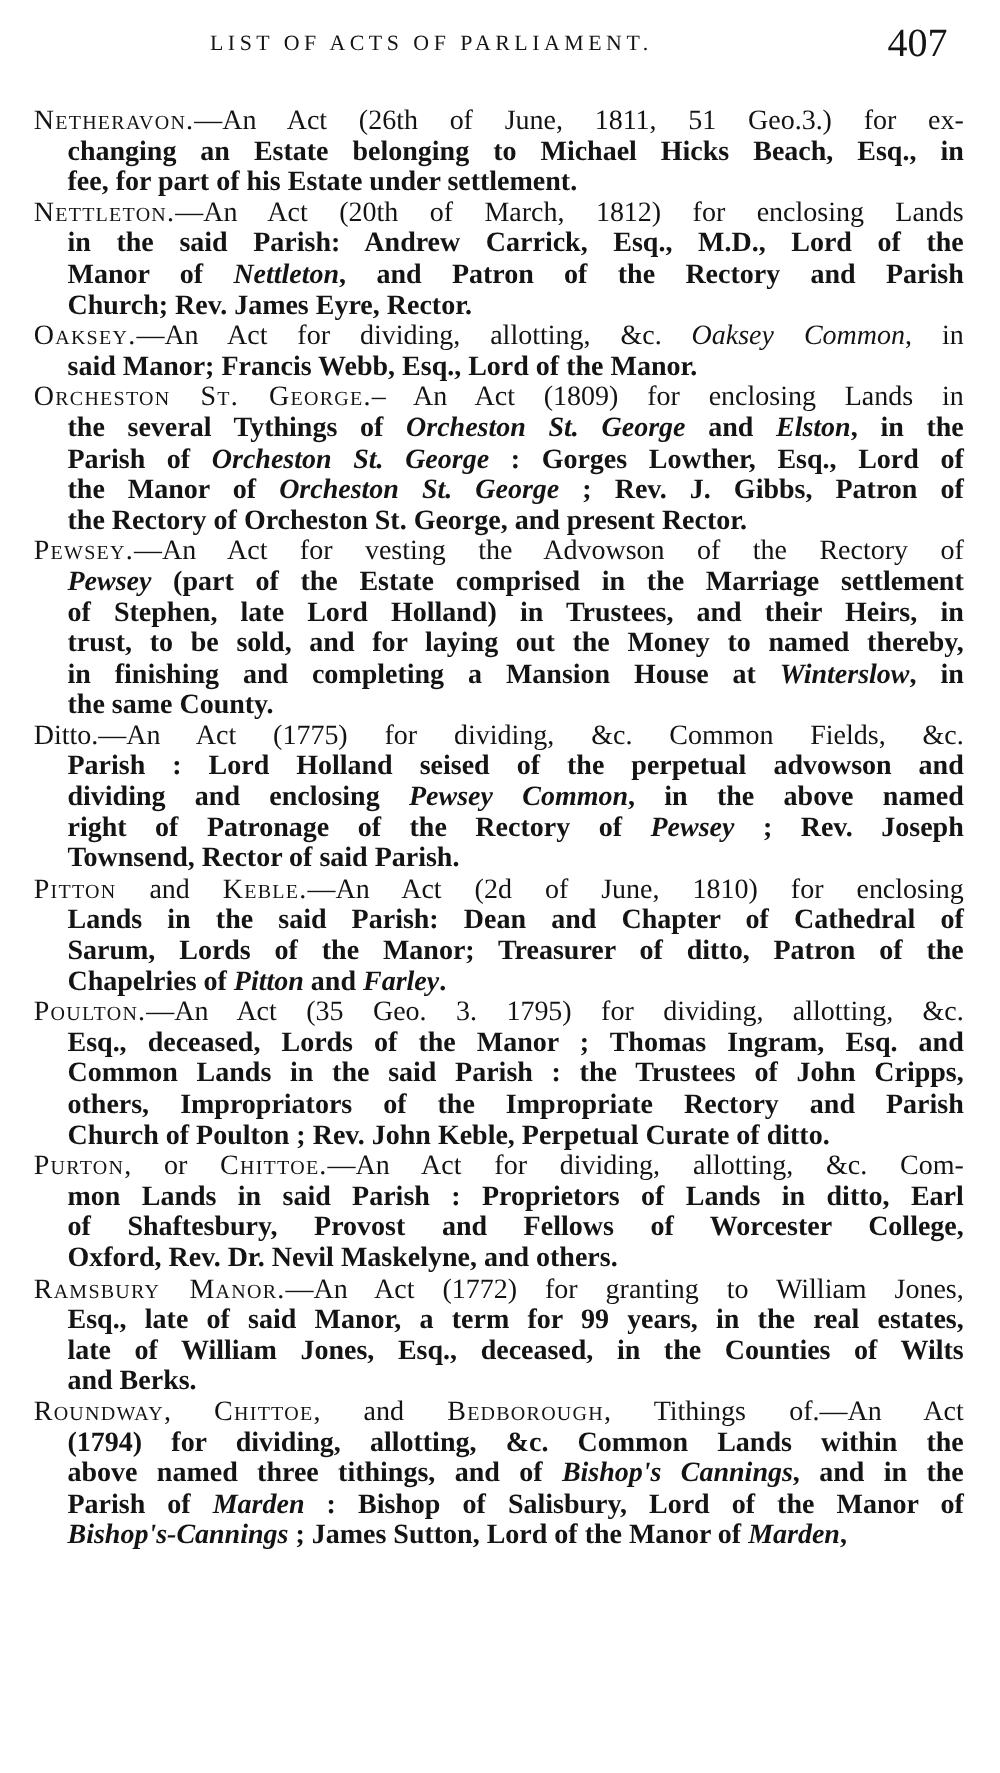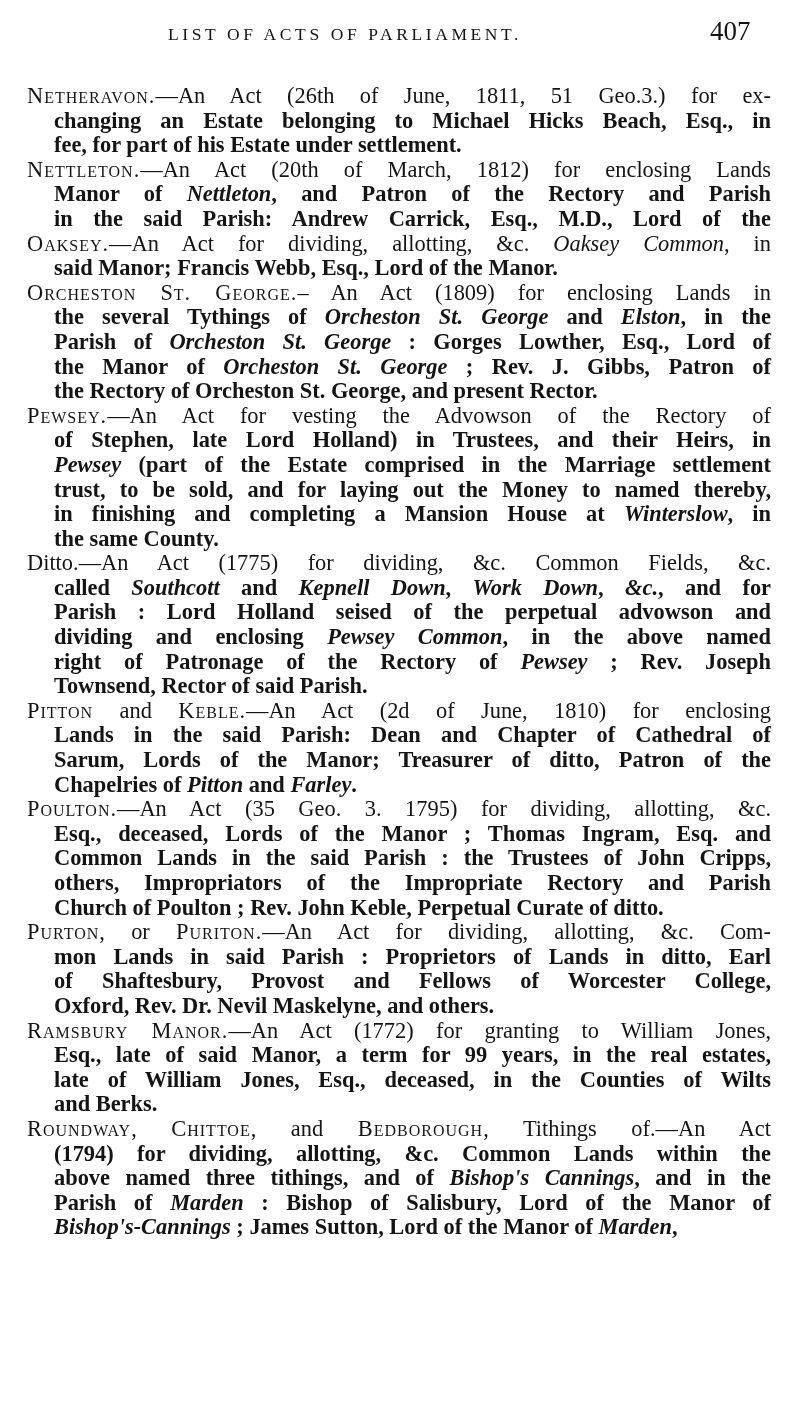--- a/index.html
+++ b/index.html
@@ -1,21 +1,21 @@
 <!DOCTYPE html>
 <html><head>
 <meta charset="utf-8">
 <style>
   html, body { margin: 0; padding: 0; background: #ffffff; }
   body { width: 800px; height: 1418px; position: relative; overflow: hidden;
          font-family: "Liberation Serif", "DejaVu Serif", serif; color: #141414; }
   .running-head { position: absolute; top: 14px; left: 0; width: 684px; height: 40px; }
   .running-title { position: absolute; left: 168px; top: 10px; font-size: 17.5px;
                    letter-spacing: 3.6px; }
-  .page-number { position: absolute; left: 710px; top: 2px; font-size: 27px; }
+  .page-number { position: absolute; left: 710px; top: 2px; font-size: 32px; }
   .body { position: absolute; top: 84px; left: 27px; width: 744px; }
   .line { height: 24.6px; line-height: 24.6px; font-size: 22.4px; white-space: nowrap;
           text-align: justify; text-align-last: justify; }
   .line.first { padding-left: 0; }
   .line.cont { padding-left: 27px; font-weight: bold; }
   .line.last { text-align-last: left; }
   .sc { font-variant: small-caps; letter-spacing: 1px; }
   .it { font-style: italic; }
   .entry { margin: 0; }
 </style>
@@ -28,65 +28,65 @@
 </div>
 
 <div class="body" id="body">
     <div class="entry">
       <div class="line first"><span class="sc">Netheravon.</span>—An Act (26th of June, 1811, 51 Geo.3.) for ex-</div>
       <div class="line cont">changing an Estate belonging to Michael Hicks Beach, Esq., in</div>
       <div class="line cont last">fee, for part of his Estate under settlement.</div>
     </div>
     <div class="entry">
       <div class="line first"><span class="sc">Nettleton.</span>—An Act (20th of March, 1812) for enclosing Lands</div>
+      <div class="line cont">in the said Parish: Andrew Carrick, Esq., M.D., Lord of the</div>
       <div class="line cont">Manor of <span class="it">Nettleton</span>, and Patron of the Rectory and Parish</div>
-      <div class="line cont">in the said Parish: Andrew Carrick, Esq., M.D., Lord of the</div>
+      <div class="line cont last">Church; Rev. James Eyre, Rector.</div>
     </div>
     <div class="entry">
       <div class="line first"><span class="sc">Oaksey.</span>—An Act for dividing, allotting, &amp;c. <span class="it">Oaksey Common</span>, in</div>
       <div class="line cont last">said Manor; Francis Webb, Esq., Lord of the Manor.</div>
     </div>
     <div class="entry">
       <div class="line first"><span class="sc">Orcheston St. George.</span>– An Act (1809) for enclosing Lands in</div>
       <div class="line cont">the several Tythings of <span class="it">Orcheston St. George</span> and <span class="it">Elston</span>, in the</div>
       <div class="line cont">Parish of <span class="it">Orcheston St. George</span> : Gorges Lowther, Esq., Lord of</div>
       <div class="line cont">the Manor of <span class="it">Orcheston St. George</span> ; Rev. J. Gibbs, Patron of</div>
       <div class="line cont last">the Rectory of Orcheston St. George, and present Rector.</div>
     </div>
     <div class="entry">
       <div class="line first"><span class="sc">Pewsey.</span>—An Act for vesting the Advowson of the Rectory of</div>
+      <div class="line cont"><span class="it">Pewsey</span> (part of the Estate comprised in the Marriage settlement</div>
       <div class="line cont">of Stephen, late Lord Holland) in Trustees, and their Heirs, in</div>
-      <div class="line cont"><span class="it">Pewsey</span> (part of the Estate comprised in the Marriage settlement</div>
       <div class="line cont">trust, to be sold, and for laying out the Money to named thereby,</div>
       <div class="line cont">in finishing and completing a Mansion House at <span class="it">Winterslow</span>, in</div>
       <div class="line cont last">the same County.</div>
     </div>
     <div class="entry">
       <div class="line first"><span>Ditto.</span>—An Act (1775) for dividing, &amp;c. Common Fields, &amp;c.</div>
-      <div class="line cont">called <span class="it">Southcott</span> and <span class="it">Kepnell Down</span>, <span class="it">Work Down</span>, <span class="it">&amp;c.</span>, and for</div>
       <div class="line cont">Parish : Lord Holland seised of the perpetual advowson and</div>
       <div class="line cont">dividing and enclosing <span class="it">Pewsey Common</span>, in the above named</div>
       <div class="line cont">right of Patronage of the Rectory of <span class="it">Pewsey</span> ; Rev. Joseph</div>
       <div class="line cont last">Townsend, Rector of said Parish.</div>
     </div>
     <div class="entry">
       <div class="line first"><span class="sc">Pitton</span> and <span class="sc">Keble.</span>—An Act (2d of June, 1810) for enclosing</div>
       <div class="line cont">Lands in the said Parish: Dean and Chapter of Cathedral of</div>
       <div class="line cont">Sarum, Lords of the Manor; Treasurer of ditto, Patron of the</div>
       <div class="line cont last">Chapelries of <span class="it">Pitton</span> and <span class="it">Farley</span>.</div>
     </div>
     <div class="entry">
       <div class="line first"><span class="sc">Poulton.</span>—An Act (35 Geo. 3. 1795) for dividing, allotting, &amp;c.</div>
       <div class="line cont">Esq., deceased, Lords of the Manor ; Thomas Ingram, Esq. and</div>
       <div class="line cont">Common Lands in the said Parish : the Trustees of John Cripps,</div>
       <div class="line cont">others, Impropriators of the Impropriate Rectory and Parish</div>
       <div class="line cont last">Church of Poulton ; Rev. John Keble, Perpetual Curate of ditto.</div>
     </div>
     <div class="entry">
-      <div class="line first"><span class="sc">Purton</span>, or <span class="sc">Puriton.</span>—An Act for dividing, allotting, &amp;c. Com-</div>
+      <div class="line first"><span class="sc">Purton</span>, or <span class="sc">Chittoe.</span>—An Act for dividing, allotting, &amp;c. Com-</div>
       <div class="line cont">mon Lands in said Parish : Proprietors of Lands in ditto, Earl</div>
       <div class="line cont">of Shaftesbury, Provost and Fellows of Worcester College,</div>
       <div class="line cont last">Oxford, Rev. Dr. Nevil Maskelyne, and others.</div>
     </div>
     <div class="entry">
       <div class="line first"><span class="sc">Ramsbury Manor.</span>—An Act (1772) for granting to William Jones,</div>
       <div class="line cont">Esq., late of said Manor, a term for 99 years, in the real estates,</div>
       <div class="line cont">late of William Jones, Esq., deceased, in the Counties of Wilts</div>
       <div class="line cont last">and Berks.</div>
     </div>

